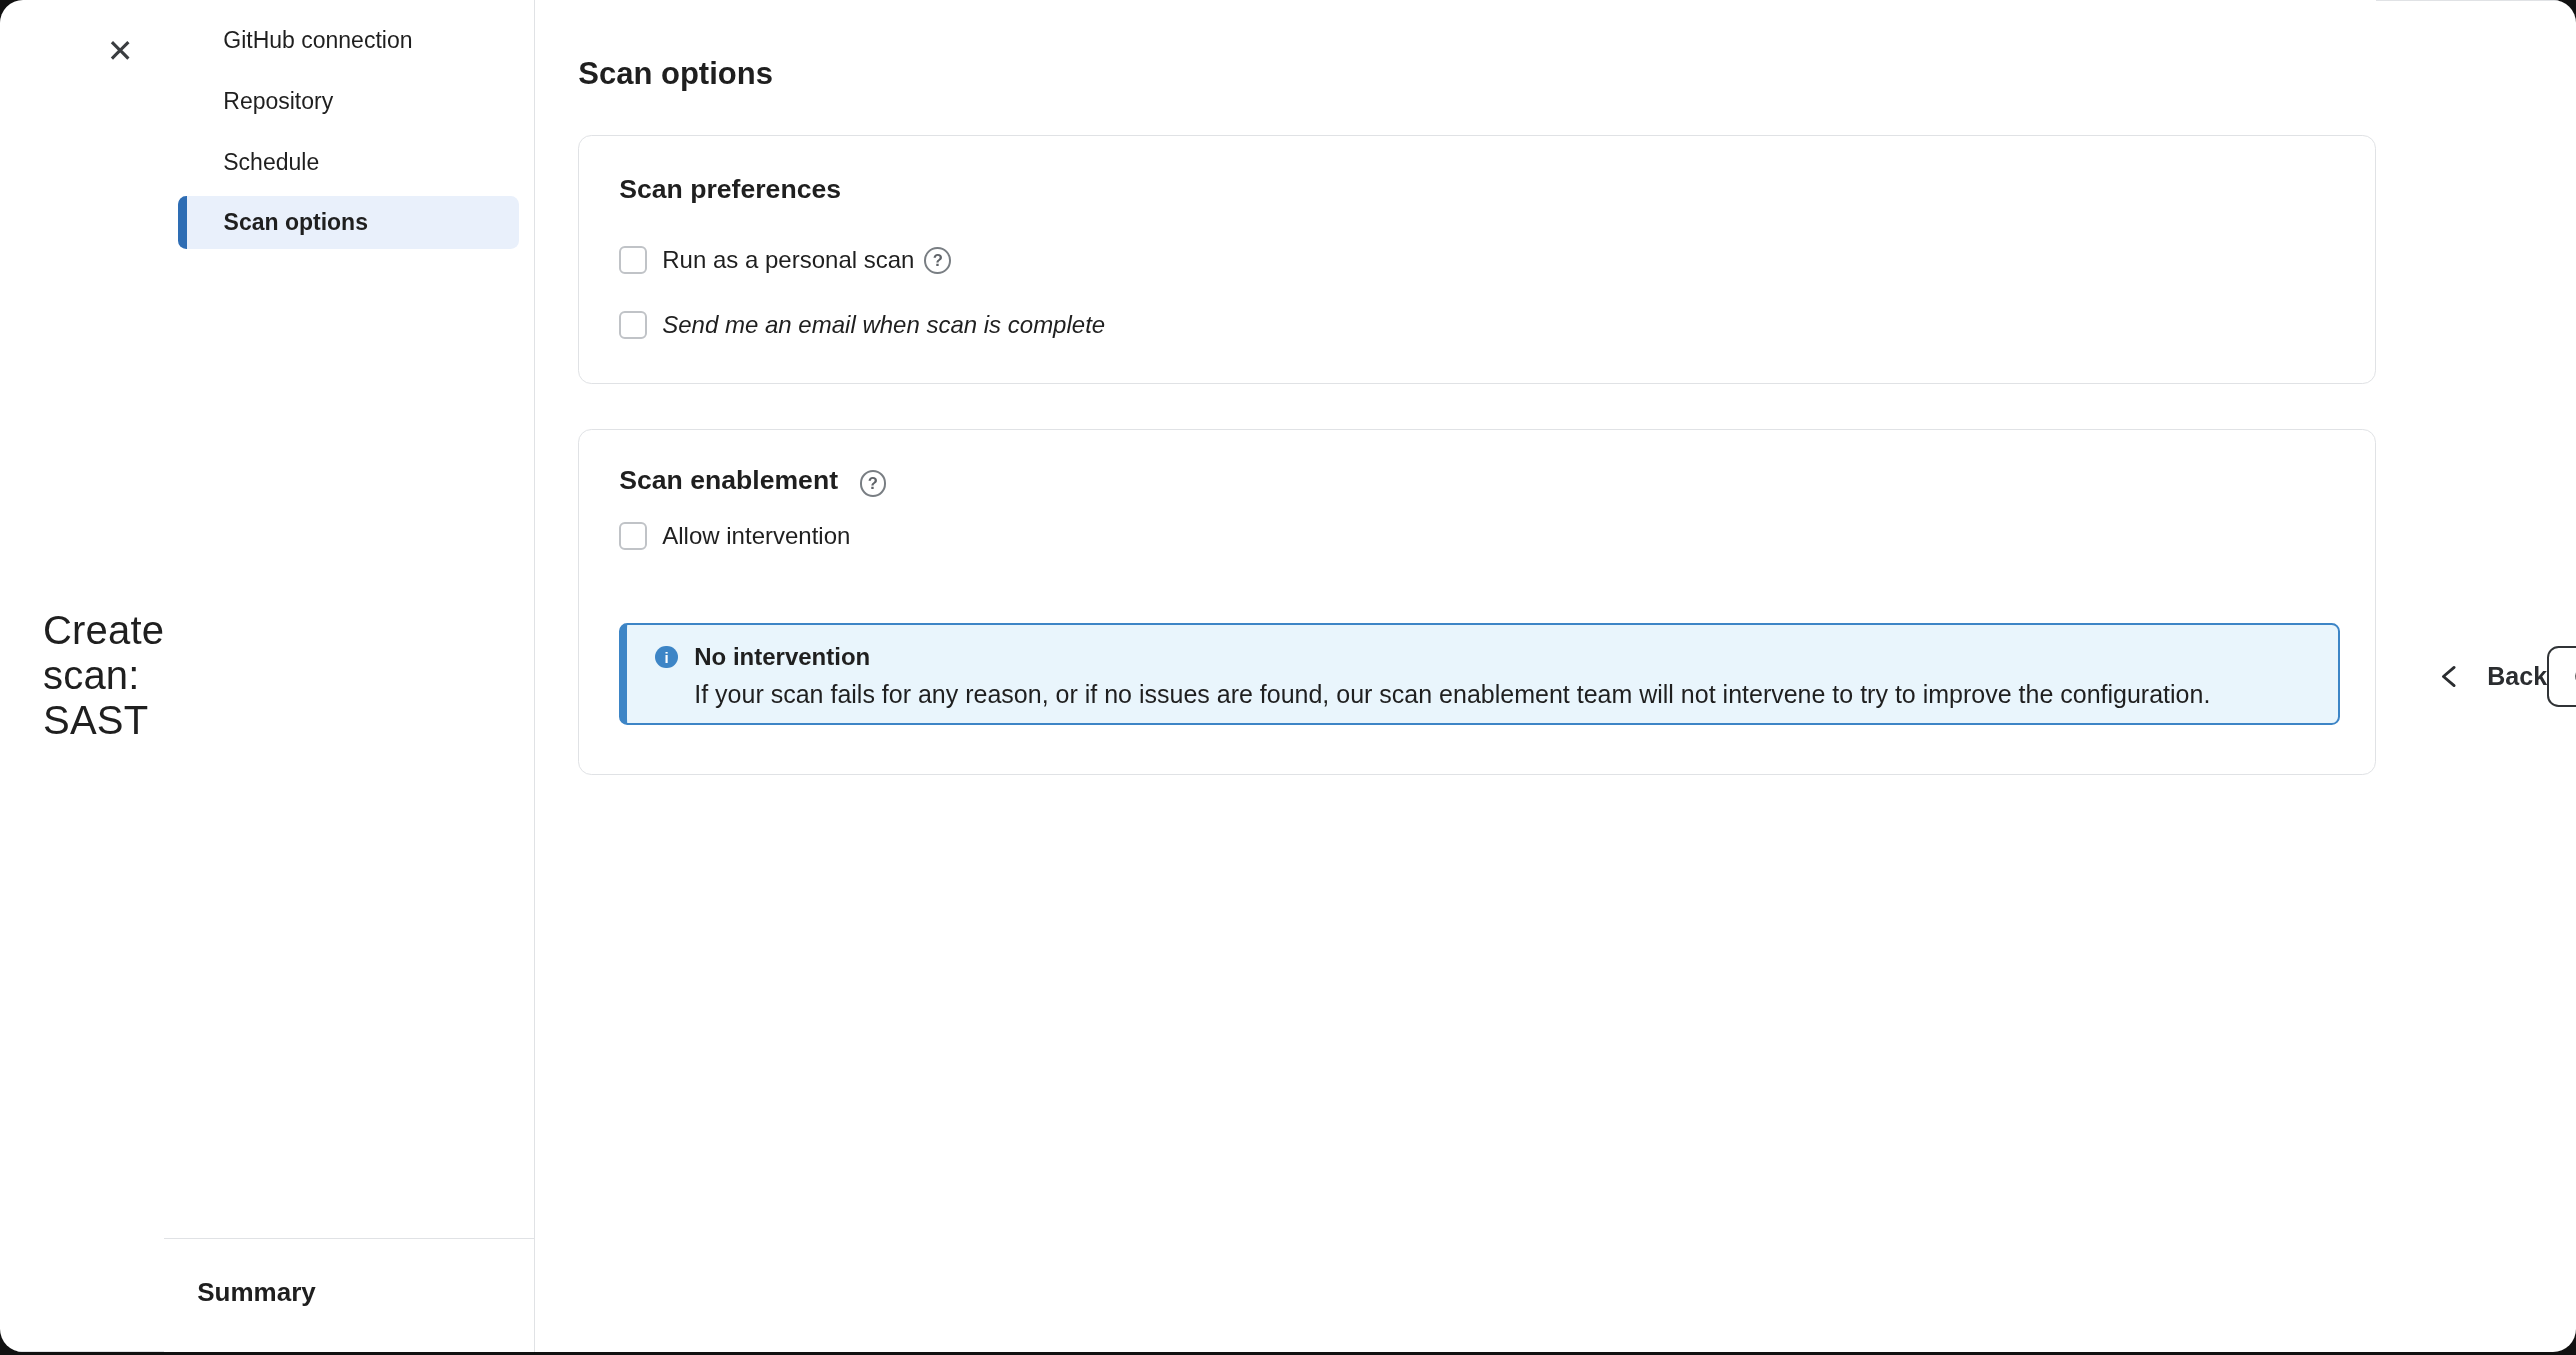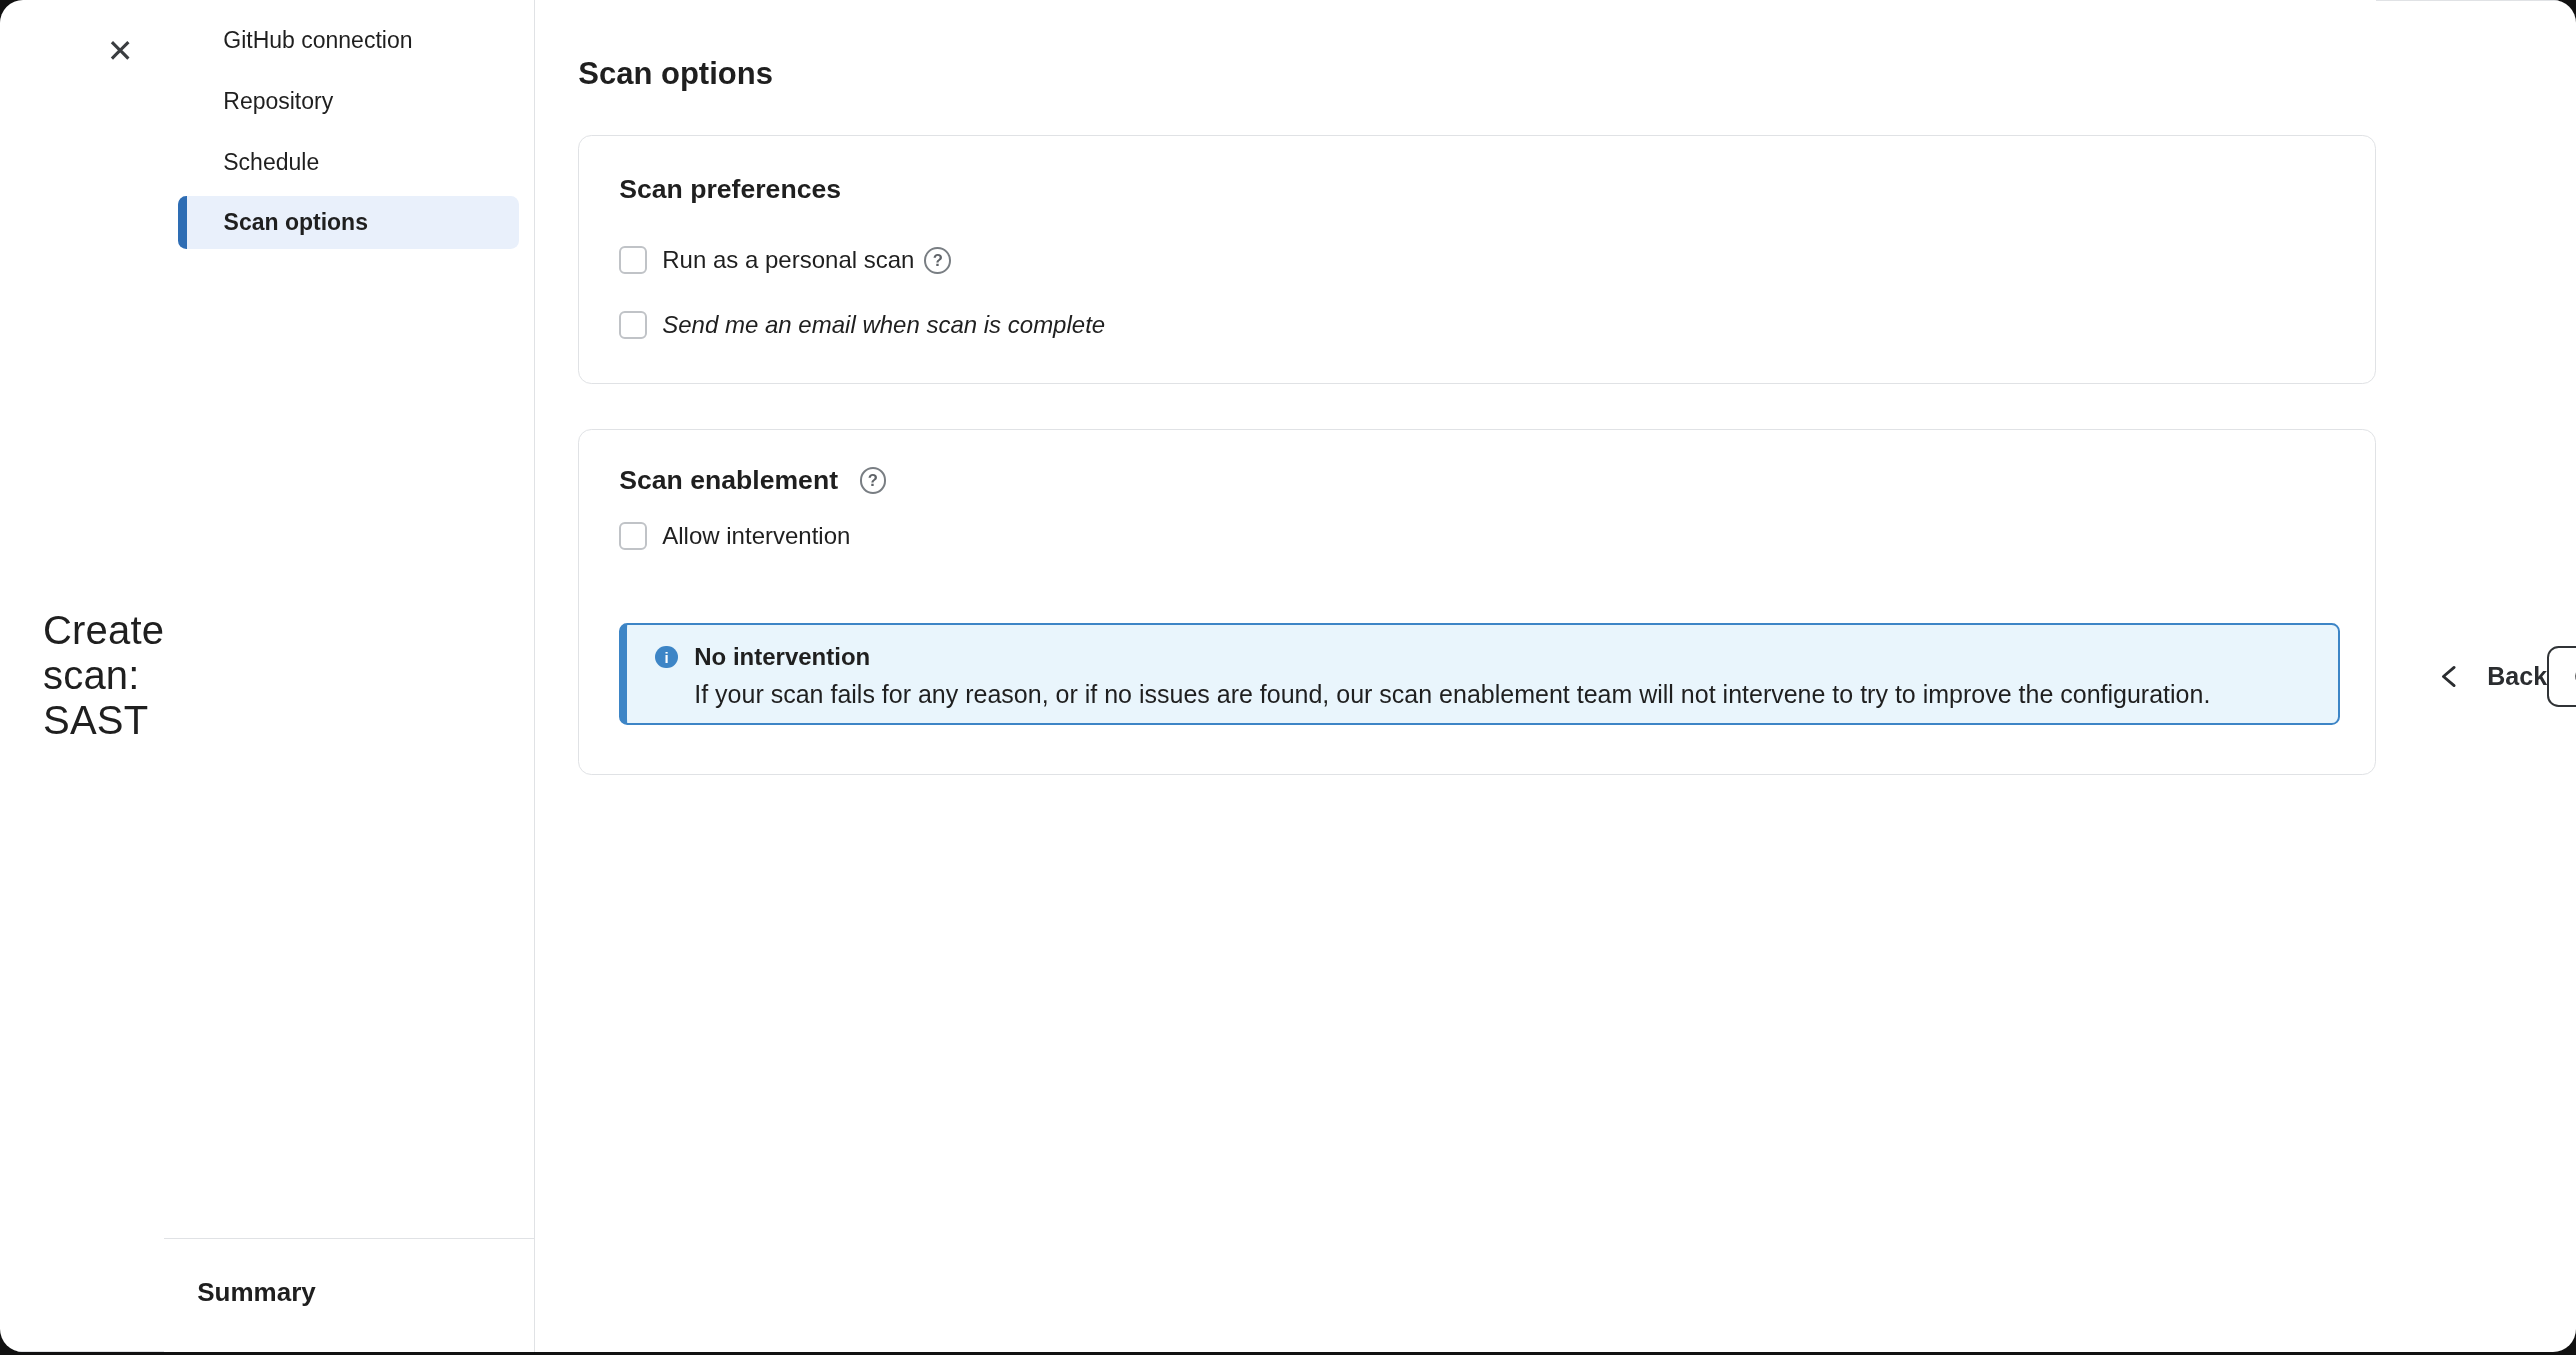--- a/index.html
+++ b/index.html
@@ -90,21 +90,21 @@
   .page-subheading { margin-top: 21.6px; font-size: 24px; line-height: 28px; }
   .card {
     width: 1798px;
     box-sizing: border-box;
     border: 1.7px solid var(--divider, #e0e2e5);
     border-radius: 13.3px;
     padding: 37px 37px 0 40px;
   }
   .card.preferences { margin-top: 43px; height: 249px; }
   .card.enablement  { margin-top: 45px; height: 346px; padding-top: 34px; }
-  .card-title-row { display: flex; align-items: center; gap: 21.6px; }
+  .card-title-row { display: flex; align-items: flex-end; gap: 21.6px; }
   .card-title { font-size: 26.6px; font-weight: 700; line-height: 33px; }
   .check-row { display: flex; align-items: flex-end; gap: 15px; }
   .row-personal { margin-top: 40px; }
   .row-email { margin-top: 37px; font-style: italic; }
   .row-intervention { margin-top: 25px; }
   .checkbox {
     width: 28px; height: 28px;
     box-sizing: border-box;
     border: 2.5px solid var(--checkbox-border, #c0c3c7);
     border-radius: 5.8px;

